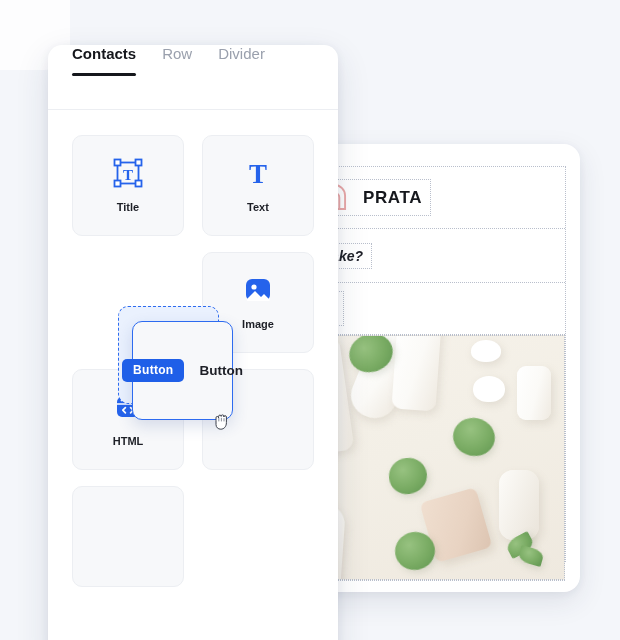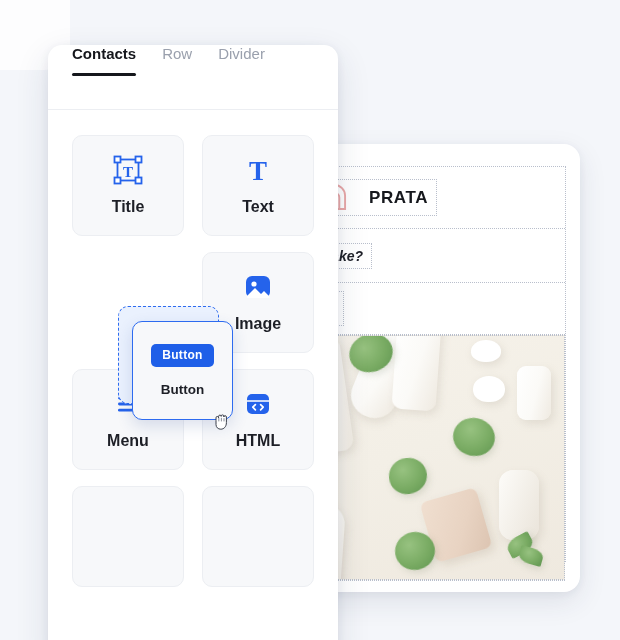--- a/index.html
+++ b/index.html
@@ -41,21 +41,21 @@
   .preview-inner {
     position: absolute;
     left: 14px; top: 22px; right: 14px; bottom: 30px;
     border-top: 1px dotted #b9bfcc;
     border-right: 1px dotted #b9bfcc;
     border-bottom: 1px dotted #b9bfcc;
   }
   .pv-row { position: relative; border-bottom: 1px dotted #b9bfcc; }
   .pv-logo-row { height: 62px; display: flex; align-items: center; padding-left: 6px; }
   .logo-box {
-    display: flex; align-items: center; gap: 22px;
+    display: flex; align-items: center; gap: 16px;
     border: 1px dotted #b9bfcc;
     padding: 4px 8px 4px 5px;
     text-align: right;
   }
   .logo-mark { width: 25px; height: 27px; flex: 0 0 auto; display:block; }
   .logo-word {
     font-size: 17px; font-weight: 700; letter-spacing: .6px;
     color: #16181d; line-height: 1;
   }
   .pv-eyebrow-row { height: 54px; display:flex; align-items:center; }
@@ -151,21 +151,21 @@
     height: 101px;
     background: #f7f8fa;
     border: 1px solid #eceef2;
     border-radius: 10px;
     display: flex; flex-direction: column;
     align-items: center; justify-content: center;
     gap: 13px;
     cursor: grab;
   }
   .tile-label {
-    font-size: 16px; color: #1d1f26; font-weight: 600;
+    font-size: 11px; color: #1d1f26; font-weight: 600;
   }
   .tile-icon { width: 30px; height: 30px; display: block; }
   .tile.ghost { visibility: hidden; }
 
   
   .drop-placeholder {
     position: absolute;
     left: 70px; top: 261px;
     width: 101px; height: 98px;
     background: #eaf1fe;
@@ -173,21 +173,21 @@
     border-radius: 10px;
     z-index: 5;
   }
   .drag-card {
     position: absolute;
     left: 84px; top: 276px;
     width: 101px; height: 99px;
     background: #f7f8fa;
     border: 1.4px solid #2d6bf0;
     border-radius: 10px;
-    display: flex; flex-direction: column;
+    display: flex; flex-direction: row;
     align-items: center; justify-content: center;
     gap: 15px;
     box-shadow: 0 6px 16px rgba(40,70,140,.16);
     z-index: 6;
     cursor: grabbing;
   }
   .mini-button {
     background: #1f5fe8;
     color: #ffffff;
     font-size: 12px; font-weight: 700;
@@ -310,28 +310,20 @@
         <svg class="tile-icon" viewBox="0 0 30 30">
           <rect x="3" y="4" width="24" height="22" rx="6" fill="#2563eb"></rect>
           <circle cx="11" cy="12" r="2.6" fill="#ffffff"></circle>
           <path d="M4 24 L12 16 L18 22 L21 19 L26.5 24.5 L26.5 26 L4 26 Z" fill="#ffffff"></path>
         </svg>
         <div class="tile-label">Image</div>
       </div>
 
 
 
-      <div class="tile">
-        <svg class="tile-icon" viewBox="0 0 30 30">
-          <rect x="5" y="7.5" width="20" height="2.9" rx="1.45" fill="#2563eb"></rect>
-          <rect x="5" y="13.6" width="20" height="2.9" rx="1.45" fill="#2563eb"></rect>
-          <rect x="5" y="19.7" width="20" height="2.9" rx="1.45" fill="#2563eb"></rect>
-        </svg>
-        <div class="tile-label">Menu</div>
-      </div>
 
       <div class="tile">
         <svg class="tile-icon" viewBox="0 0 30 30">
           <rect x="4" y="5" width="22" height="20" rx="5" fill="#2563eb"></rect>
           <rect x="4" y="11.2" width="22" height="1.6" fill="#ffffff" opacity=".95"></rect>
           <path d="M12.4 15.6 L9.8 18.2 L12.4 20.8" fill="none" stroke="#ffffff" stroke-width="1.7" stroke-linecap="round" stroke-linejoin="round"></path>
           <path d="M17.6 15.6 L20.2 18.2 L17.6 20.8" fill="none" stroke="#ffffff" stroke-width="1.7" stroke-linecap="round" stroke-linejoin="round"></path>
         </svg>
         <div class="tile-label">HTML</div>
       </div>

